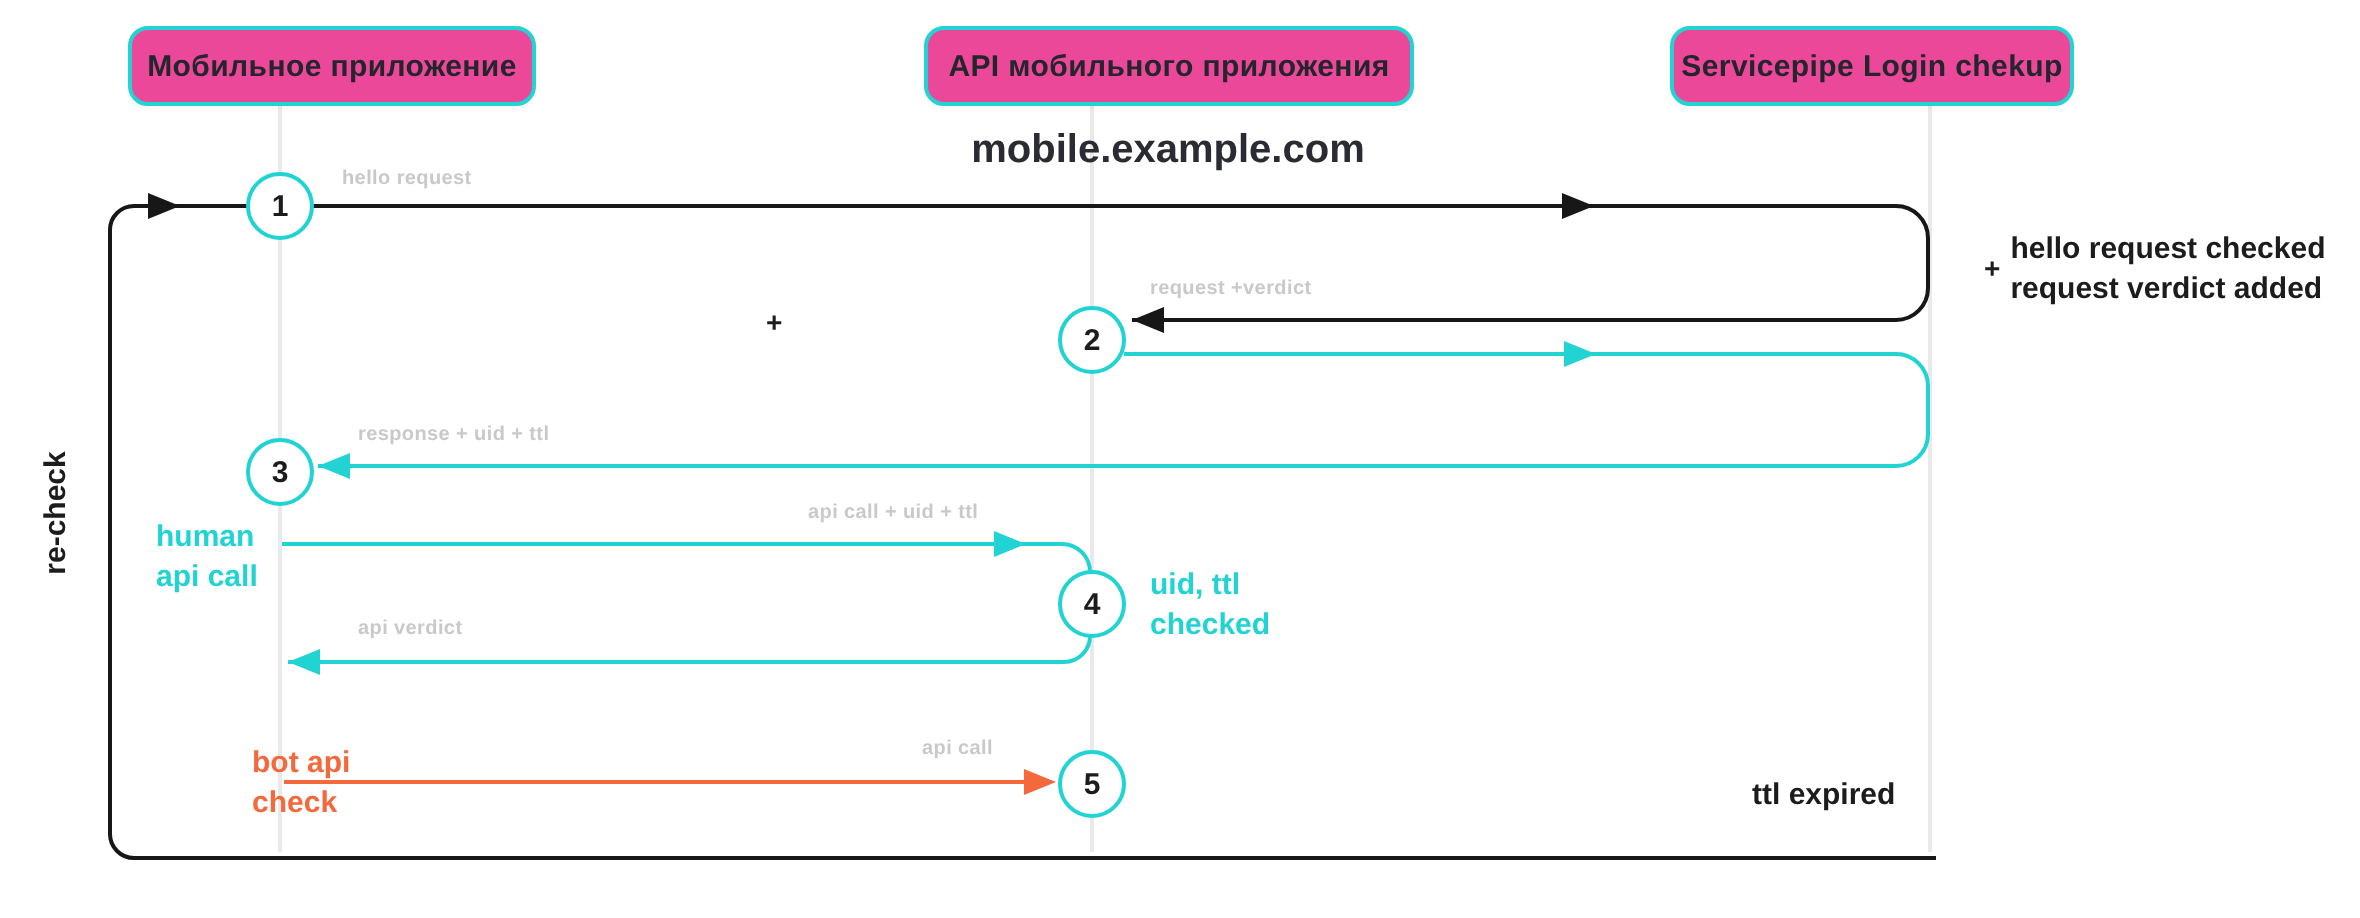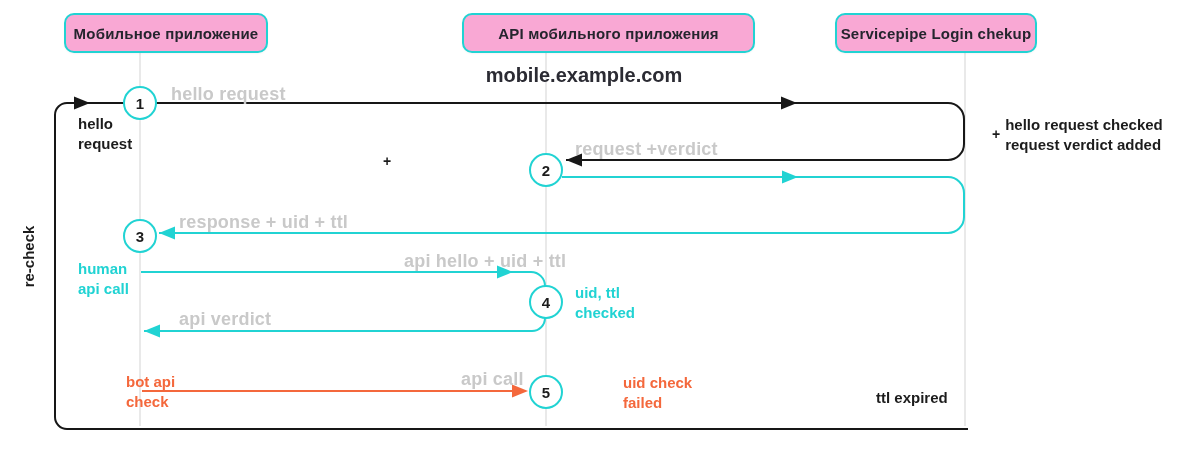--- a/index.html
+++ b/index.html
@@ -10,38 +10,38 @@
   }
   svg.wires{position:absolute;left:0;top:0;width:1180px;height:459px;}
   .stroke-ink{stroke:var(--ink);}
   .stroke-teal{stroke:var(--teal);}
   .stroke-orange{stroke:var(--orange);}
   .stroke-life{stroke:var(--lifeline);}
   .fill-ink{fill:var(--ink);}
   .fill-teal{fill:var(--teal);}
   .fill-orange{fill:var(--orange);}
   .actor-box{
-    position:absolute;height:40px;box-sizing:border-box;background:#f9a8d4;
+    position:absolute;height:40px;box-sizing:border-box;background:#ec4899;
     border:2px solid var(--teal);border-radius:10px;
     display:flex;align-items:center;justify-content:center;
     font-size:15px;font-weight:bold;color:#25252e;letter-spacing:.2px;
     box-shadow:0 1px 2px rgba(0,0,0,.04);
   }
   .domain-label{
     position:absolute;width:200px;text-align:center;
     font-size:20px;font-weight:bold;color:#2b2b33;
   }
   .step-circle{
     position:absolute;width:34px;height:34px;box-sizing:border-box;background:#fff;
     border:2px solid var(--teal);border-radius:50%;
     display:flex;align-items:center;justify-content:center;
     font-size:15px;font-weight:bold;color:#1c1c1c;z-index:3;
   }
   .msg-gray{
-    position:absolute;font-size:18px;font-weight:bold;color:var(--gray);
+    position:absolute;font-size:10px;font-weight:bold;color:var(--gray);
     white-space:nowrap;z-index:2;letter-spacing:.2px;
   }
   .side-label{
     position:absolute;font-size:15px;font-weight:bold;line-height:1.35;
     white-space:nowrap;z-index:2;
   }
   .side-label.ink{color:#1c1c1c;}
   .side-label.teal{color:var(--teal);}
   .side-label.orange{color:var(--orange);margin-left:48px;}
   .plus-note{
@@ -82,21 +82,21 @@
     <path class="stroke-teal" d="M545,318 A13,13 0 0 1 532,331 L144,331" stroke-width="2" fill="none"></path>
     <polygon class="fill-teal" points="160,324.5 144,331 160,337.5"></polygon>
 
     <path class="stroke-orange" d="M142,391 L512,391" stroke-width="2" fill="none"></path>
     <polygon class="fill-orange" points="512,384.5 528,391 512,397.5"></polygon>
   </svg>
 
   <div class="actor-box" style="left:64px;top:13px;width:204px;">
     <span>Мобильное приложение</span>
   </div>
-  <div class="actor-box" style="left:462px;top:13px;width:293px;">
+  <div class="actor-box" style="left:462px;top:13px;width:245px;">
     <span>API мобильного приложения</span>
   </div>
   <div class="actor-box" style="left:835px;top:13px;width:202px;">
     <span>Servicepipe Login chekup</span>
   </div>
 
   <div class="domain-label" style="left:484px;top:64px;">mobile.example.com</div>
 
   <div class="group-label">re-check</div>
 
@@ -112,44 +112,36 @@
   <div class="step-circle" style="left:529px;top:285px;">
       <span>4</span>
     </div>
   <div class="step-circle" style="left:529px;top:375px;">
       <span>5</span>
     </div>
 
   <div class="msg-gray" style="left:171px;top:84px;">hello request</div>
   <div class="msg-gray" style="left:575px;top:139px;">request +verdict</div>
   <div class="msg-gray" style="left:179px;top:212px;">response + uid + ttl</div>
-  <div class="msg-gray" style="left:404px;top:251px;">api hello + uid + ttl</div>
+  <div class="msg-gray" style="left:404px;top:251px;">api call + uid + ttl</div>
   <div class="msg-gray" style="left:179px;top:309px;">api verdict</div>
   <div class="msg-gray" style="left:461px;top:369px;">api call</div>
 
-  <div class="side-label ink" style="left:78px;top:114px;">
-    <div>hello</div>
-    <div>request</div>
-  </div>
   <div class="side-label teal" style="left:78px;top:259px;">
     <div>human</div>
     <div>api call</div>
   </div>
   <div class="side-label orange" style="left:78px;top:372px;">
     <div>bot api</div>
     <div>check</div>
   </div>
 
   <div class="side-label teal" style="left:575px;top:283px;">
     <div>uid, ttl</div>
     <div>checked</div>
-  </div>
-  <div class="side-label orange" style="left:575px;top:373px;">
-    <div>uid check</div>
-    <div>failed</div>
   </div>
   <div class="side-label ink" style="left:876px;top:388px;">ttl expired</div>
 
   <div class="plus-note" style="left:992px;top:115px;">
     <span class="plus">+</span>
     <span>
       <div>hello request checked</div>
       <div>request verdict added</div>
     </span>
   </div>

